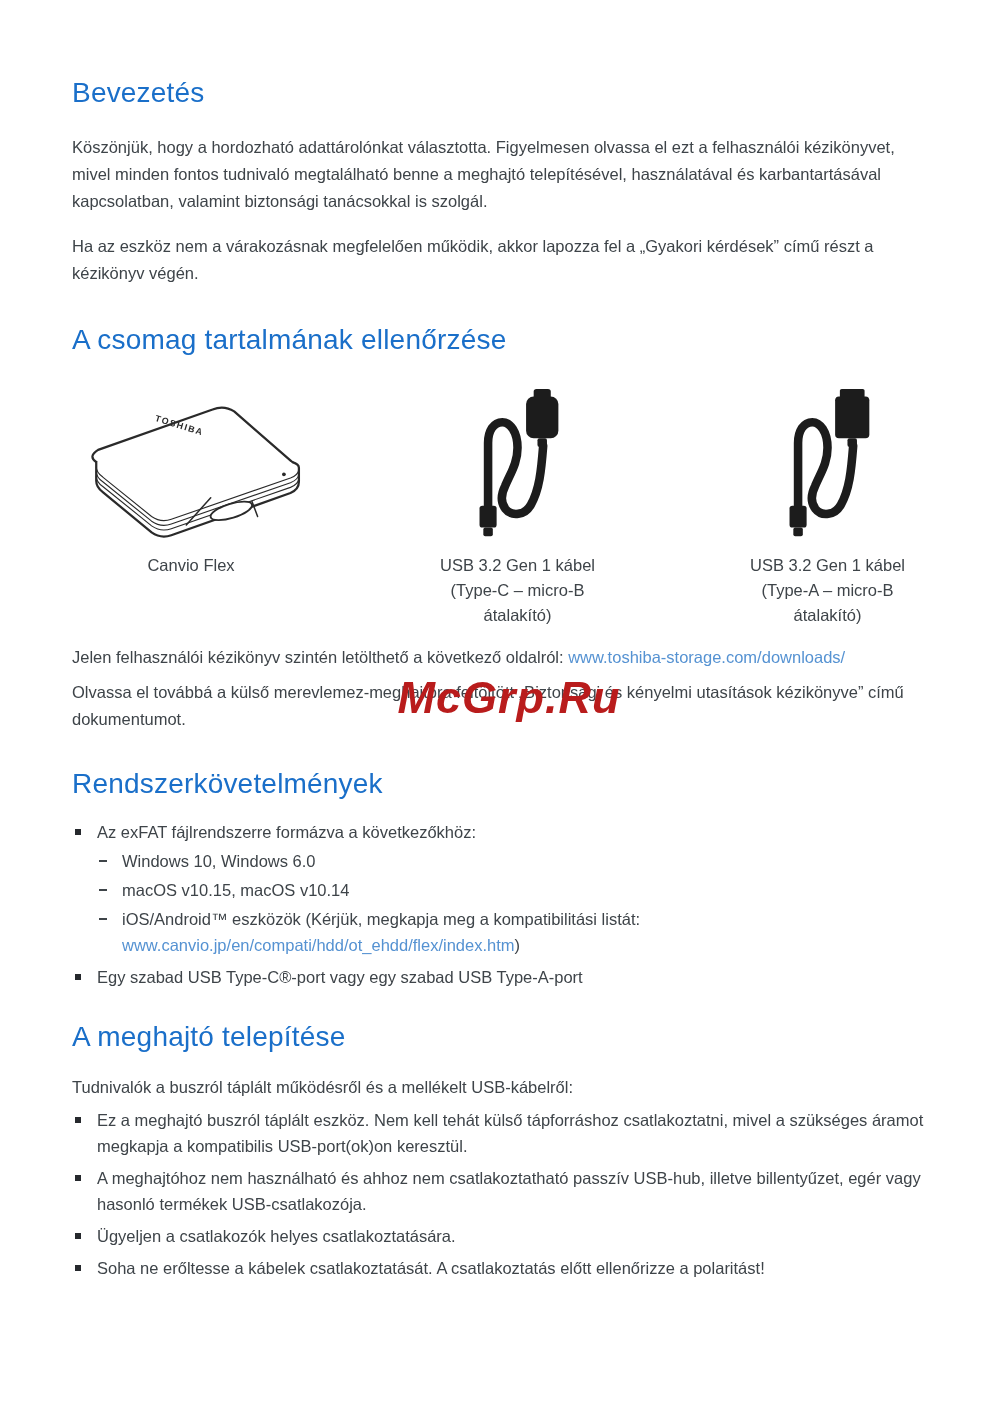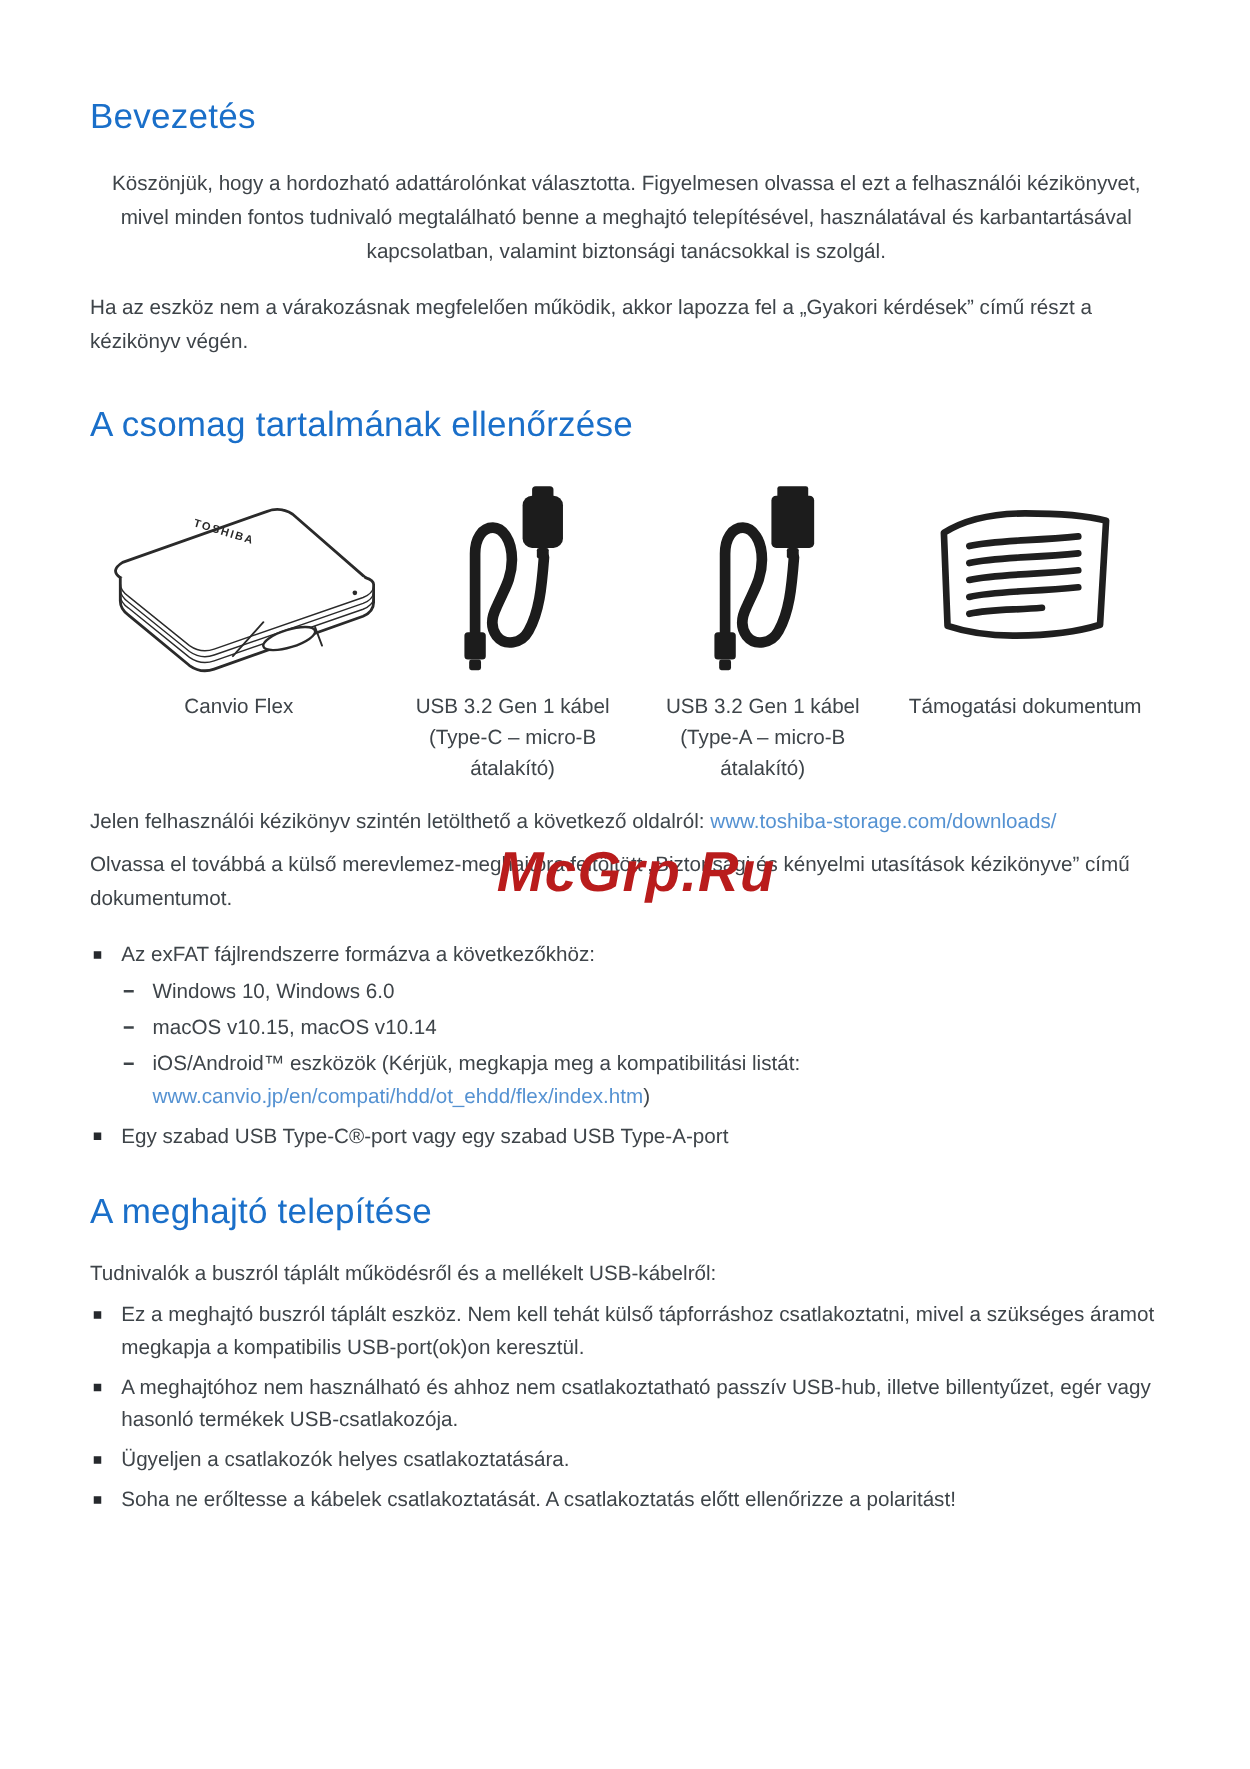--- a/index.html
+++ b/index.html
@@ -13,21 +13,21 @@
     overflow:hidden;
   }
   .content { padding:76px 70px 0 72px; }
   h1.sec {
     font-size:28px; font-weight:400; color:#1a6fc9;
     letter-spacing:0.2px; line-height:34px;
   }
   p.body {
     font-size:16.5px; line-height:27px; color:#3e4449; font-weight:400;
   }
-  .mt-p1 { margin-top:24px;text-align:center; }
+  .mt-p1 { margin-top:24px; }
   .mt-p2 { margin-top:18px; }
   .mt-h-pkg { margin-top:36px; }
   .mt-h-req { margin-top:34px; }
   .mt-h-inst { margin-top:30px; }
   .mt-dl { margin-top:16px; }
   .mt-note { margin-top:8px; }
   .mt-intro { margin-top:20px; }
   a.link { color:#5592d2; text-decoration:none; cursor:pointer; }
   
   .pkg-row {
@@ -141,40 +141,28 @@
             <path d="M84,62 C82,88 80,108 71,124 C65,135 51,137 44,128 C39,121 40,112 44,104 C50,90 57,80 57,64 C57,47 49,37 41,37 C32,37 26,46 26,59 L26,127" stroke="#1c1c1c" stroke-width="9" stroke-linecap="round"></path>
             <rect x="17" y="125" width="18" height="23" rx="3" fill="#1c1c1c"></rect>
             <rect x="21" y="148" width="10" height="9" rx="2" fill="#1c1c1c"></rect>
           </svg>
         </div>
         <figcaption>USB 3.2 Gen 1 kábel
 (Type-A – micro-B
 átalakító)</figcaption>
       </figure>
 
-      <figure class="pkg-item w-doc">
-        <div class="icon-box">
-          <svg width="148" height="122" viewBox="0 0 152 126" fill="none">
-            <path d="M9,25 C28,13 52,9 76,9 C100,9 124,10 143,15 L138,101 C119,107 92,110 66,110 C46,110 27,107 12,102 Z" fill="#ffffff" stroke="#1f1f1f" stroke-width="5.5" stroke-linejoin="round"></path>
-            <path d="M30,36 C52,31 80,32 120,28" stroke="#1f1f1f" stroke-width="5.5" stroke-linecap="round"></path>
-            <path d="M30,50 C52,45 80,46 120,42" stroke="#1f1f1f" stroke-width="5.5" stroke-linecap="round"></path>
-            <path d="M30,64 C52,59 80,60 120,56" stroke="#1f1f1f" stroke-width="5.5" stroke-linecap="round"></path>
-            <path d="M30,78 C52,73 80,74 120,70" stroke="#1f1f1f" stroke-width="5.5" stroke-linecap="round"></path>
-            <path d="M30,92 C48,88 66,89 90,87" stroke="#1f1f1f" stroke-width="5.5" stroke-linecap="round"></path>
-          </svg>
-        </div>
-        <figcaption>Támogatási dokumentum</figcaption>
-      </figure>
 
     </div>
 
     <p class="body mt-dl"><span>Jelen felhasználói kézikönyv szintén letölthető a következő oldalról: </span><a class="link">www.toshiba-storage.com/downloads/</a></p>
 
     <p class="body mt-note">Olvassa el továbbá a külső merevlemez-meghajtóra feltöltött „Biztonsági és kényelmi utasítások kézikönyve” című dokumentumot.</p>
 
+    <h1 class="sec mt-h-req">Rendszerkövetelmények</h1>
 
     <ul class="sq">
       <li>
         <span>Az exFAT fájlrendszerre formázva a következőkhöz:</span>
         <ul class="dash">
           <li>Windows 10, Windows 6.0</li>
           <li>macOS v10.15, macOS v10.14</li>
           <li>
             <span>iOS/Android™ eszközök (Kérjük, megkapja meg a kompatibilitási listát:</span><br>
             <a class="link">www.canvio.jp/en/compati/hdd/ot_ehdd/flex/index.htm</a><span>)</span>

